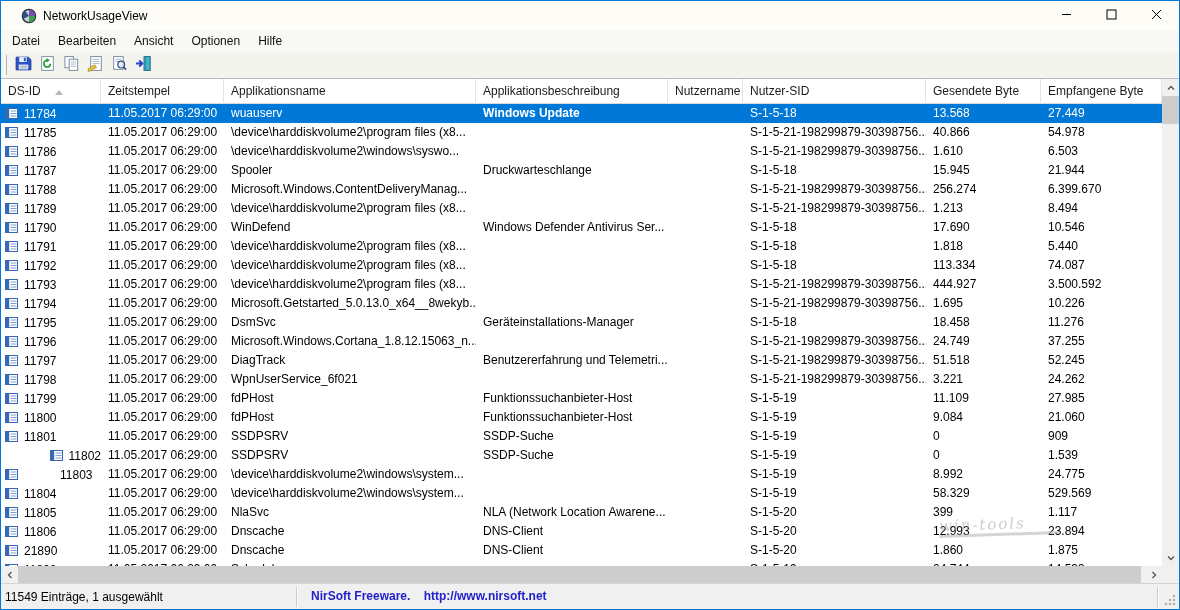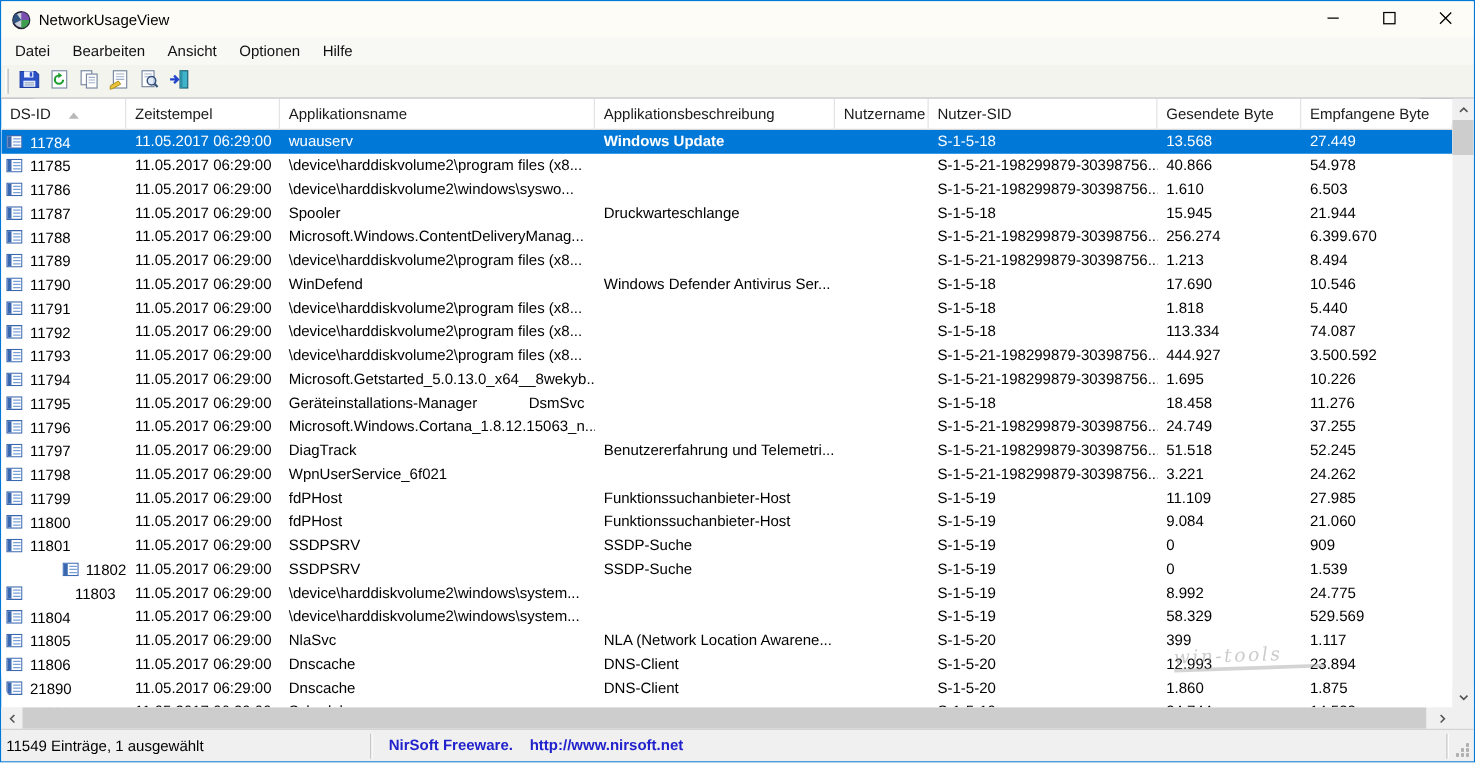--- a/index.html
+++ b/index.html
@@ -3,34 +3,34 @@
 <meta charset="utf-8">
 <style>
   * { margin:0; padding:0; box-sizing:border-box; }
   html,body { background:#e8e8e8; }
   body { font-family:"Liberation Sans","DejaVu Sans",sans-serif; font-size:12px; color:#000; }
   #window {
     position:relative; width:1180px; height:610px; background:#fff;
     border:1px solid #0078d7; overflow:hidden;
   }
   
-  .titlebar { position:absolute; left:0; top:0; width:1178px; height:29px; background:#fdfcf7; display:flex; align-items:center; }
+  .titlebar { position:absolute; left:0; top:0; width:1178px; height:29px; background:#fdfcf7; display:flex; align-items:center;padding-left:12px; }
   .titlebar .appicon { width:16px; height:16px; margin:0 6px 0 8px; flex:0 0 auto; }
   .titlebar .title { font-size:12px; color:#000; }
   .win-controls { position:absolute; right:0; top:0; height:29px; display:flex; }
   .win-btn { width:45px; height:29px; display:flex; align-items:center; justify-content:center; cursor:default; }
   
   .menubar { position:absolute; left:0; top:29px; width:1178px; height:22px; background:#f8f8f4; display:flex; align-items:center; padding-left:2px; }
   .menu-item { padding:3px 9px; color:#111; }
   
   .toolbar { position:absolute; left:0; top:51px; width:1178px; height:27px; background:#f4f4ef; border-bottom:1px solid #b9b9c0; display:flex; align-items:center; }
   .tb-grip { width:3px; height:20px; border-left:1px solid #fff; border-right:1px solid #b9b9c0; margin:0 4px 0 3px; }
   .tb-btn { width:24px; height:23px; display:flex; align-items:center; justify-content:center; }
   
-  .grid { position:absolute; left:0; top:78px; width:1161px; height:487px; background:#fff; overflow:hidden;border-radius:27px; }
+  .grid { position:absolute; left:0; top:78px; width:1161px; height:487px; background:#fff; overflow:hidden; }
   .hdr { display:flex; height:25px; background:#fff; border-bottom:1px solid #d9d9d9; }
   .hcell { height:25px; padding:5px 0 0 7px; border-right:1px solid #e4e4e4; white-space:nowrap; overflow:hidden; color:#1a1a1a; position:relative; }
   .sort-up { display:inline-block; width:0; height:0; border-left:4px solid transparent; border-right:4px solid transparent; border-bottom:5px solid #b8b8b8; margin-left:14px; }
   .rows { position:absolute; left:0; top:25px; width:1161px; bottom:0; background:#fff; }
   .row { display:flex; height:19px; align-items:center; white-space:nowrap; }
   .row.partial { height:6px; overflow:hidden; align-items:flex-start; }
   .row.selected { background:#0078d7; color:#fff; }
   .cell { height:19px; padding:2px 0 0 7px; overflow:hidden; white-space:nowrap; }
   .cell.c0 { display:flex; align-items:center; padding-top:0; }
   .cell.c0 .rowicon { margin:0 6px 0 -3px; flex:0 0 auto; }
@@ -387,22 +387,22 @@
             <svg class="rowicon" width="13" height="11" viewBox="0 0 13 11">
               <rect x="0.5" y="0.5" width="12" height="10" fill="#fff" stroke="#3a68b0"></rect>
               <rect x="1" y="1" width="3.2" height="9" fill="#3a68b0"></rect>
               <line x1="5.5" y1="3" x2="11.5" y2="3" stroke="#7aa0d8"></line>
               <line x1="5.5" y1="5.5" x2="11.5" y2="5.5" stroke="#7aa0d8"></line>
               <line x1="5.5" y1="8" x2="11.5" y2="8" stroke="#7aa0d8"></line>
             </svg>
             <span>11795</span>
           </div>
           <div class="cell c1" style="width: 123px;">11.05.2017 06:29:00</div>
+          <div class="cell c2" style="width: 252px;">DsmSvc</div>
           <div class="cell c3" style="width: 192px;">Geräteinstallations-Manager</div>
-          <div class="cell c2" style="width: 252px;">DsmSvc</div>
           <div class="cell c4" style="width: 75px;"></div>
           <div class="cell c5" style="width: 183px;">S-1-5-18</div>
           <div class="cell c6" style="width: 115px;">18.458</div>
           <div class="cell c7" style="width: 121px;">11.276</div>
         </div>
         <div class="row">
           <div class="cell c0" style="width: 100px;">
             <svg class="rowicon" width="13" height="11" viewBox="0 0 13 11">
               <rect x="0.5" y="0.5" width="12" height="10" fill="#fff" stroke="#3a68b0"></rect>
               <rect x="1" y="1" width="3.2" height="9" fill="#3a68b0"></rect>

